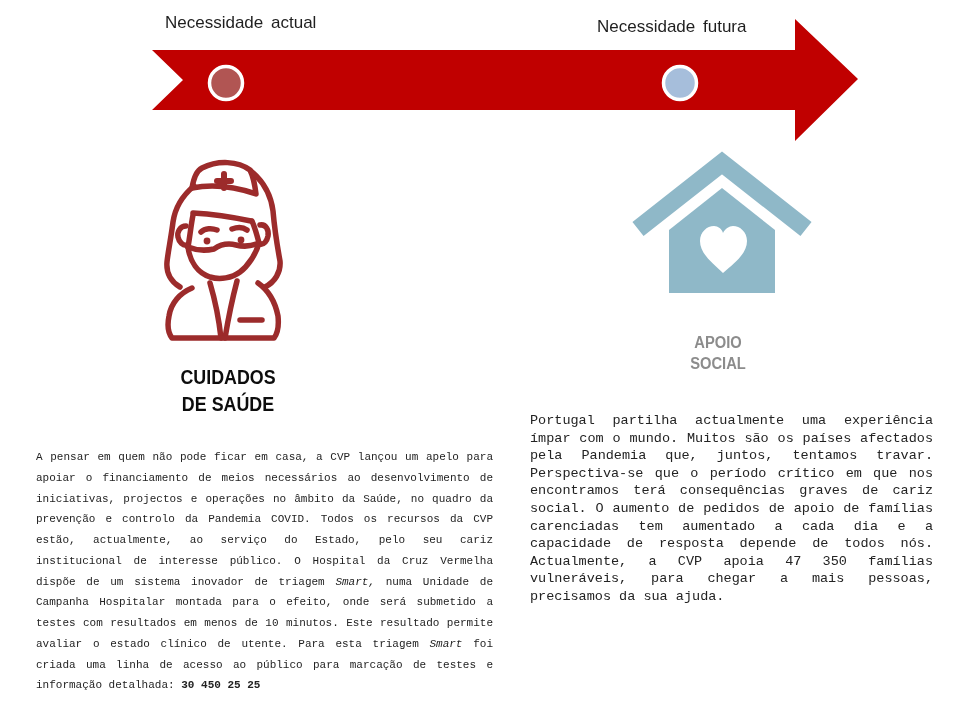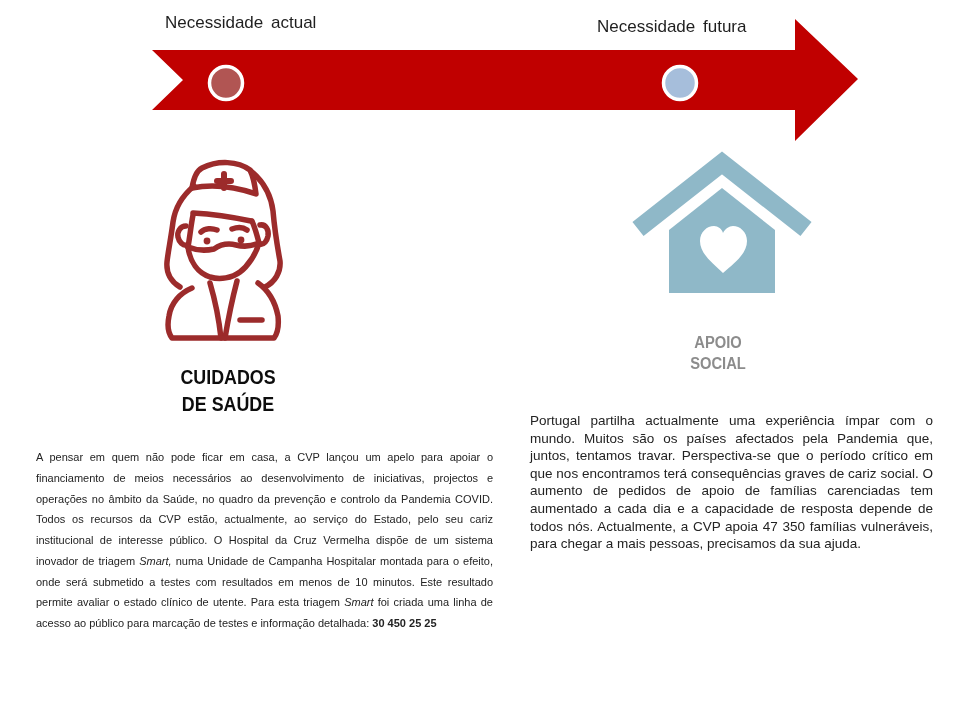--- a/index.html
+++ b/index.html
@@ -34,20 +34,21 @@
   #social-title {
     left:658px; top:332px; width:120px;
     font-size:16px; line-height:21px;
     color:#8C8C8C;
     transform:scaleX(0.92);
     transform-origin:center top;
   }
   .body-text {
     text-align:justify;
     color:#232323;
+    font-family:Liberation Mono, monospace;
   }
   #health-paragraph {
     left:36px; top:447px; width:457px;
     font-size:11px; line-height:20.75px;
   }
   #social-paragraph {
     left:530px; top:412px; width:403px;
     font-size:13.5px; line-height:17.6px;
   }
   .b { font-weight:bold; }

